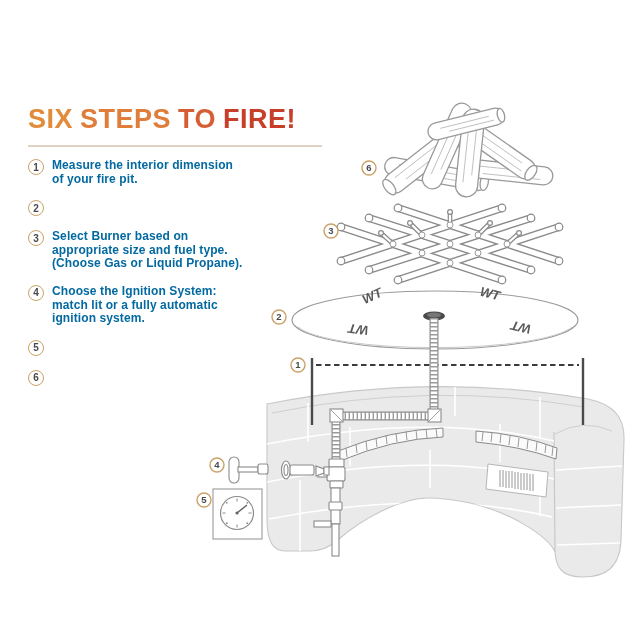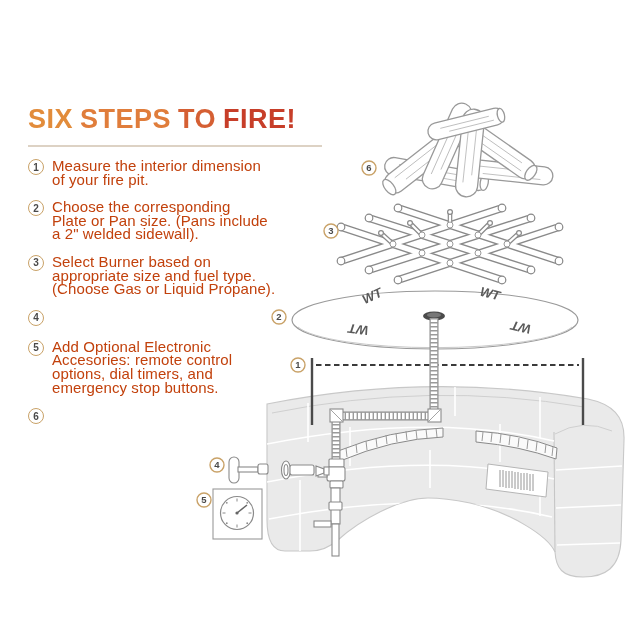--- a/index.html
+++ b/index.html
@@ -8,21 +8,21 @@
   
   .col{position:absolute;left:28px;top:104px;width:294px;}
   .title{font-size:27px;font-weight:bold;letter-spacing:.5px;white-space:nowrap;}
   .title span{display:inline-block;margin-right:7px;}
   .tw0{color:#E28C3B;} .tw1{color:#E07D3B;} .tw2{color:#D55F33;} .tw3{color:#C73E29;margin-right:0;}
   .divider{height:2px;background:#DDD2C4;margin-top:10px;margin-bottom:12px;}
   .step{display:flex;gap:8px;margin-bottom:14px;}
   .badge{flex:none;width:14px;height:14px;border:1.4px solid #C9A268;border-radius:50%;
          background:#fff;color:#4a4a4a;font-size:10px;font-weight:bold;
          display:flex;align-items:center;justify-content:center;margin-top:0;}
-  .step-text{font-size:15px;line-height:13.6px;color:#c2410c;white-space:pre-line;letter-spacing:.1px;}
+  .step-text{font-size:12px;line-height:13.6px;color:#0369a1;white-space:pre-line;letter-spacing:.1px;font-weight:bold;}
   
   svg{position:absolute;left:0;top:0;}
   .pc{stroke:#8a8a8a;stroke-width:8;stroke-linecap:round;fill:none;}
   .pf{stroke:#fff;stroke-width:5.2;stroke-linecap:round;fill:none;}
   .sc{stroke:#8a8a8a;stroke-width:4.6;stroke-linecap:round;fill:none;}
   .sf{stroke:#fff;stroke-width:2.2;stroke-linecap:round;fill:none;}
   .cap{fill:#fff;stroke:#8a8a8a;stroke-width:1.2;}
   .fit{fill:#fff;stroke:#9a9a9a;stroke-width:1;}
   .log{fill:#fff;stroke:#999;stroke-width:1.3;}
   .bark{stroke:#b5b5b5;stroke-width:.8;fill:none;}
@@ -45,39 +45,35 @@
     <div class="title"><span class="tw0">SIX</span><span class="tw1">STEPS</span><span class="tw2">TO</span><span class="tw3">FIRE!</span></div>
     <div class="divider"></div>
 
     <div class="step">
       <div class="badge">1</div>
       <div class="step-text">Measure the interior dimension
 of your fire pit.</div>
     </div>
     <div class="step">
       <div class="badge">2</div>
-      <div class="step-text">Choose the corresponding
-Plate or Pan size. (Pans include
-a 2" welded sidewall).</div>
     </div>
     <div class="step">
       <div class="badge">3</div>
       <div class="step-text">Select Burner based on
 appropriate size and fuel type.
 (Choose Gas or Liquid Propane).</div>
     </div>
     <div class="step">
       <div class="badge">4</div>
+      <div class="step-text">Choose the Ignition System:
+match lit or a fully automatic
+ignition system.</div>
     </div>
     <div class="step">
       <div class="badge">5</div>
-      <div class="step-text">Add Optional Electronic
-Accesories: remote control
-options, dial timers, and
-emergency stop buttons.</div>
     </div>
     <div class="step">
       <div class="badge">6</div>
     </div>
   </div>
 
   <svg width="640" height="640" viewBox="0 0 640 640">
     <defs>
       <clipPath id="wallclip">
         <path d="M267,404 Q430,372 588,399 C612,404 625,416 624,440 L621,540 C620,568 605,577 583,577

